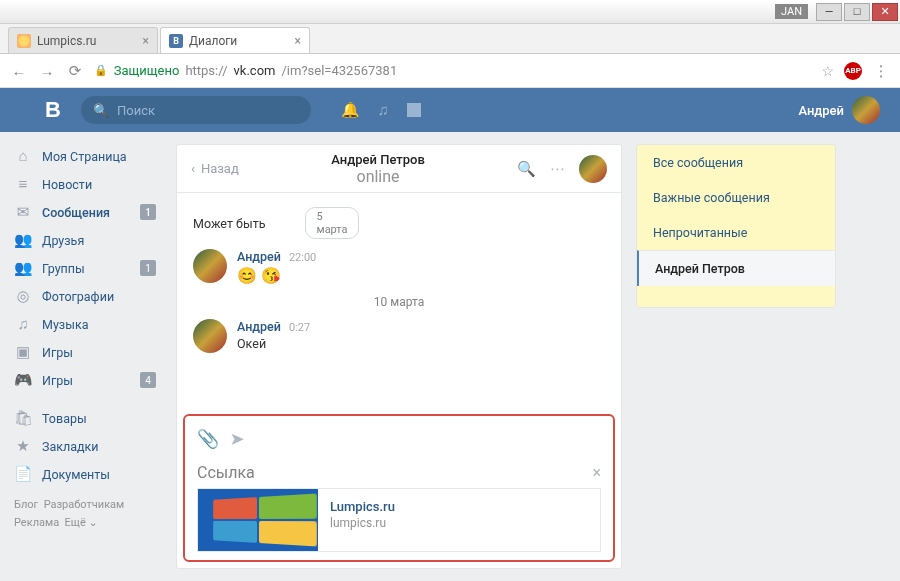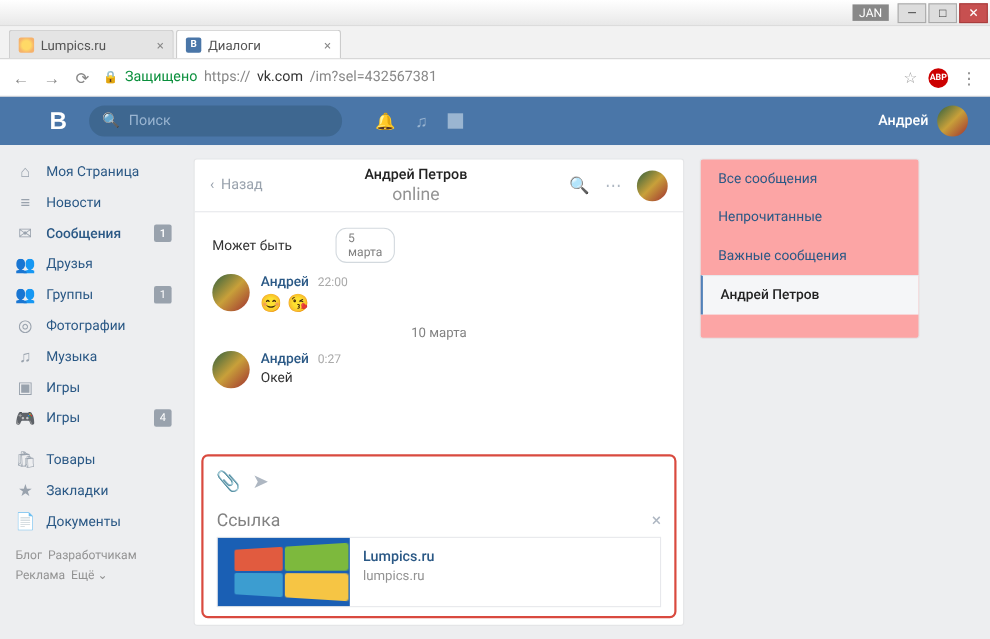--- a/index.html
+++ b/index.html
@@ -68,21 +68,21 @@
 .send{color:#aeb7c2;font-size:18px}
 .linkprev{margin-top:10px;padding:0 4px}
 .linklabel{color:#828282;font-size:16px;margin-bottom:6px;display:flex;justify-content:space-between;align-items:center}
 .linkcard{display:flex;border:1px solid #e7e8ec;background:#fff}
 .linkimg{width:120px;height:62px;background:#1a5fb4;position:relative;overflow:hidden}
 .winlogo{position:absolute;inset:8px;display:grid;grid-template-columns:1fr 1fr;grid-template-rows:1fr 1fr;gap:2px;transform:perspective(80px) rotateY(-12deg)}
 .wq{border-radius:2px}.wr{background:#e15b3f}.wg{background:#7db93d}.wb{background:#3c9dd0}.wy{background:#f6c544}
 .linkinfo{padding:10px 12px}
 .linktitle{color:#2a5885;font-weight:500;font-size:13px}
 .linkurl{color:#939393;font-size:12px;margin-top:2px}
-.rpanel{width:200px;background:#fca5a5;border:1px solid #e4e5e7;border-radius:3px;height:164px}
+.rpanel{width:200px;background:#fef9c3;border:1px solid #e4e5e7;border-radius:3px;height:164px}
 .ritem{padding:10px 16px;color:#2a5885;font-size:12.5px;cursor:pointer}
 .ritem.sel{color:#222;font-weight:500;border-left:2px solid #5181b8;background:#f5f6f8;border-top:1px solid #e7e8ec}
 .star{color:#999;font-size:14px;margin-left:6px}
 </style>
 </head>
 <body>
 
 <div class="win-title">
   <span class="win-user">JAN</span>
   <div class="win-btn">—</div>
@@ -262,18 +262,18 @@
               <div class="linktitle">Lumpics.ru</div>
               <div class="linkurl">lumpics.ru</div>
             </div>
           </div>
         </div>
       </div>
     </div>
 
     <div class="rpanel">
       <div class="ritem">Все сообщения</div>
+      <div class="ritem">Важные сообщения</div>
       <div class="ritem">Непрочитанные</div>
-      <div class="ritem">Важные сообщения</div>
       <div class="ritem sel">Андрей Петров</div>
     </div>
   </div>
 </div>
 
 </body></html>

